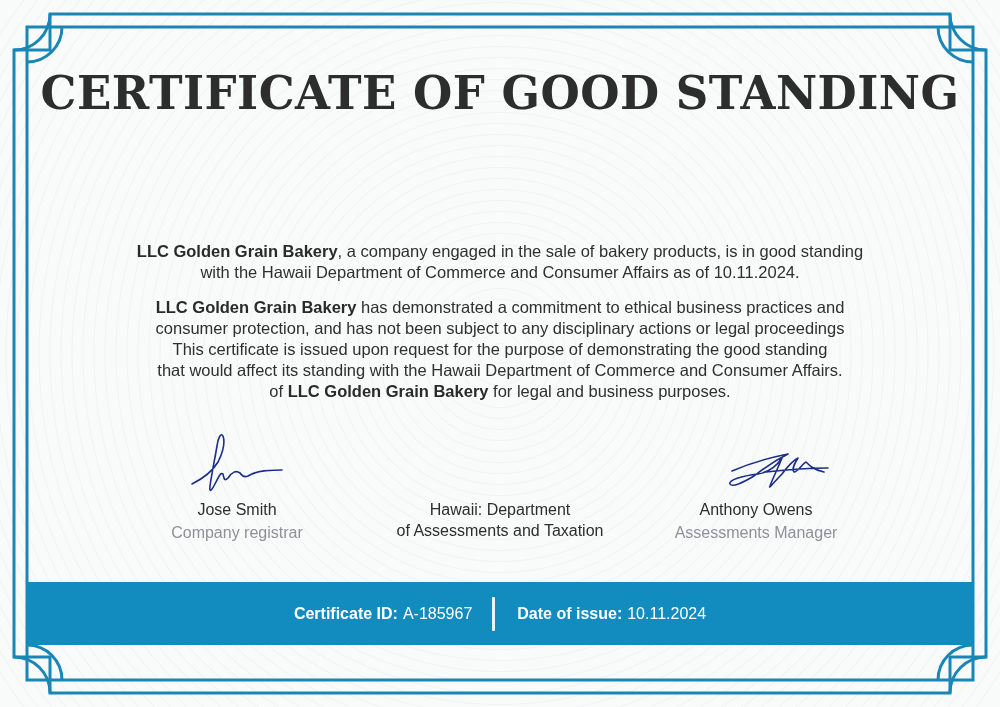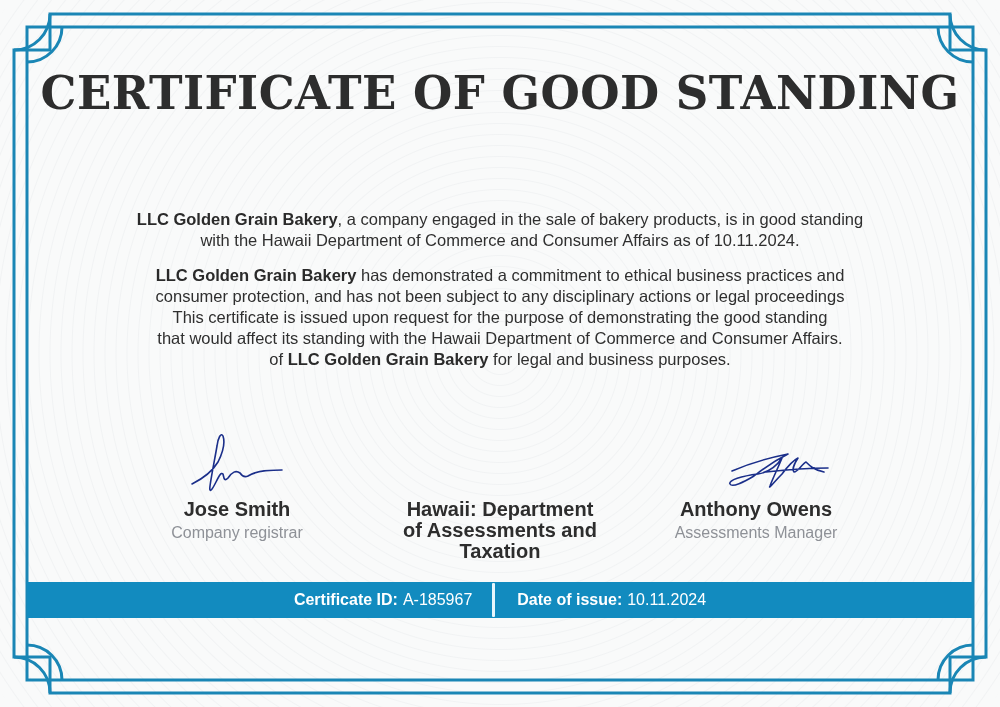--- a/index.html
+++ b/index.html
@@ -46,33 +46,34 @@
       font-size: 16px;
       color: #8e9197;
     }
     .para {
       position: absolute;
       left: 100px; right: 100px;
       text-align: center;
       font-size: 16.5px;
       line-height: 21px;
       color: #2f2f2f;
+      margin-top: 32px;
     }
     .para b { color: #2a2a2a; }
     .p1 { top: 209px; }
     .p2 { top: 265px; }
     .line { display: block; white-space: nowrap; }
 
     .sig {
       position: absolute;
       text-align: center;
     }
     .sig .name {
-      font-size: 20px;
-      font-weight: bold;
+      font-size: 16px;
+      font-weight: normal;
       color: #2d2d2d;
       line-height: 21px;
     }
     .sig .role {
       font-size: 16px;
       color: #8e9197;
       line-height: 22px;
       margin-top: 2px;
     }
     .sig-left { left: 137px; width: 200px; top: 499px; }
@@ -82,21 +83,21 @@
 
     .sig-svg {
       position: absolute;
     }
 
     .band {
       position: absolute;
       left: 27px;
       top: 582px;
       width: 946px;
-      height: 36px;
+      height: 63px;
       background: #128bbf;
       display: flex;
       align-items: center;
       justify-content: center;
       color: #ffffff;
       font-size: 16px;
     }
     .band .item { display: flex; align-items: center; white-space: nowrap; }
     .band .label { font-weight: bold; margin-right: 5px; }
     .band .divider {

